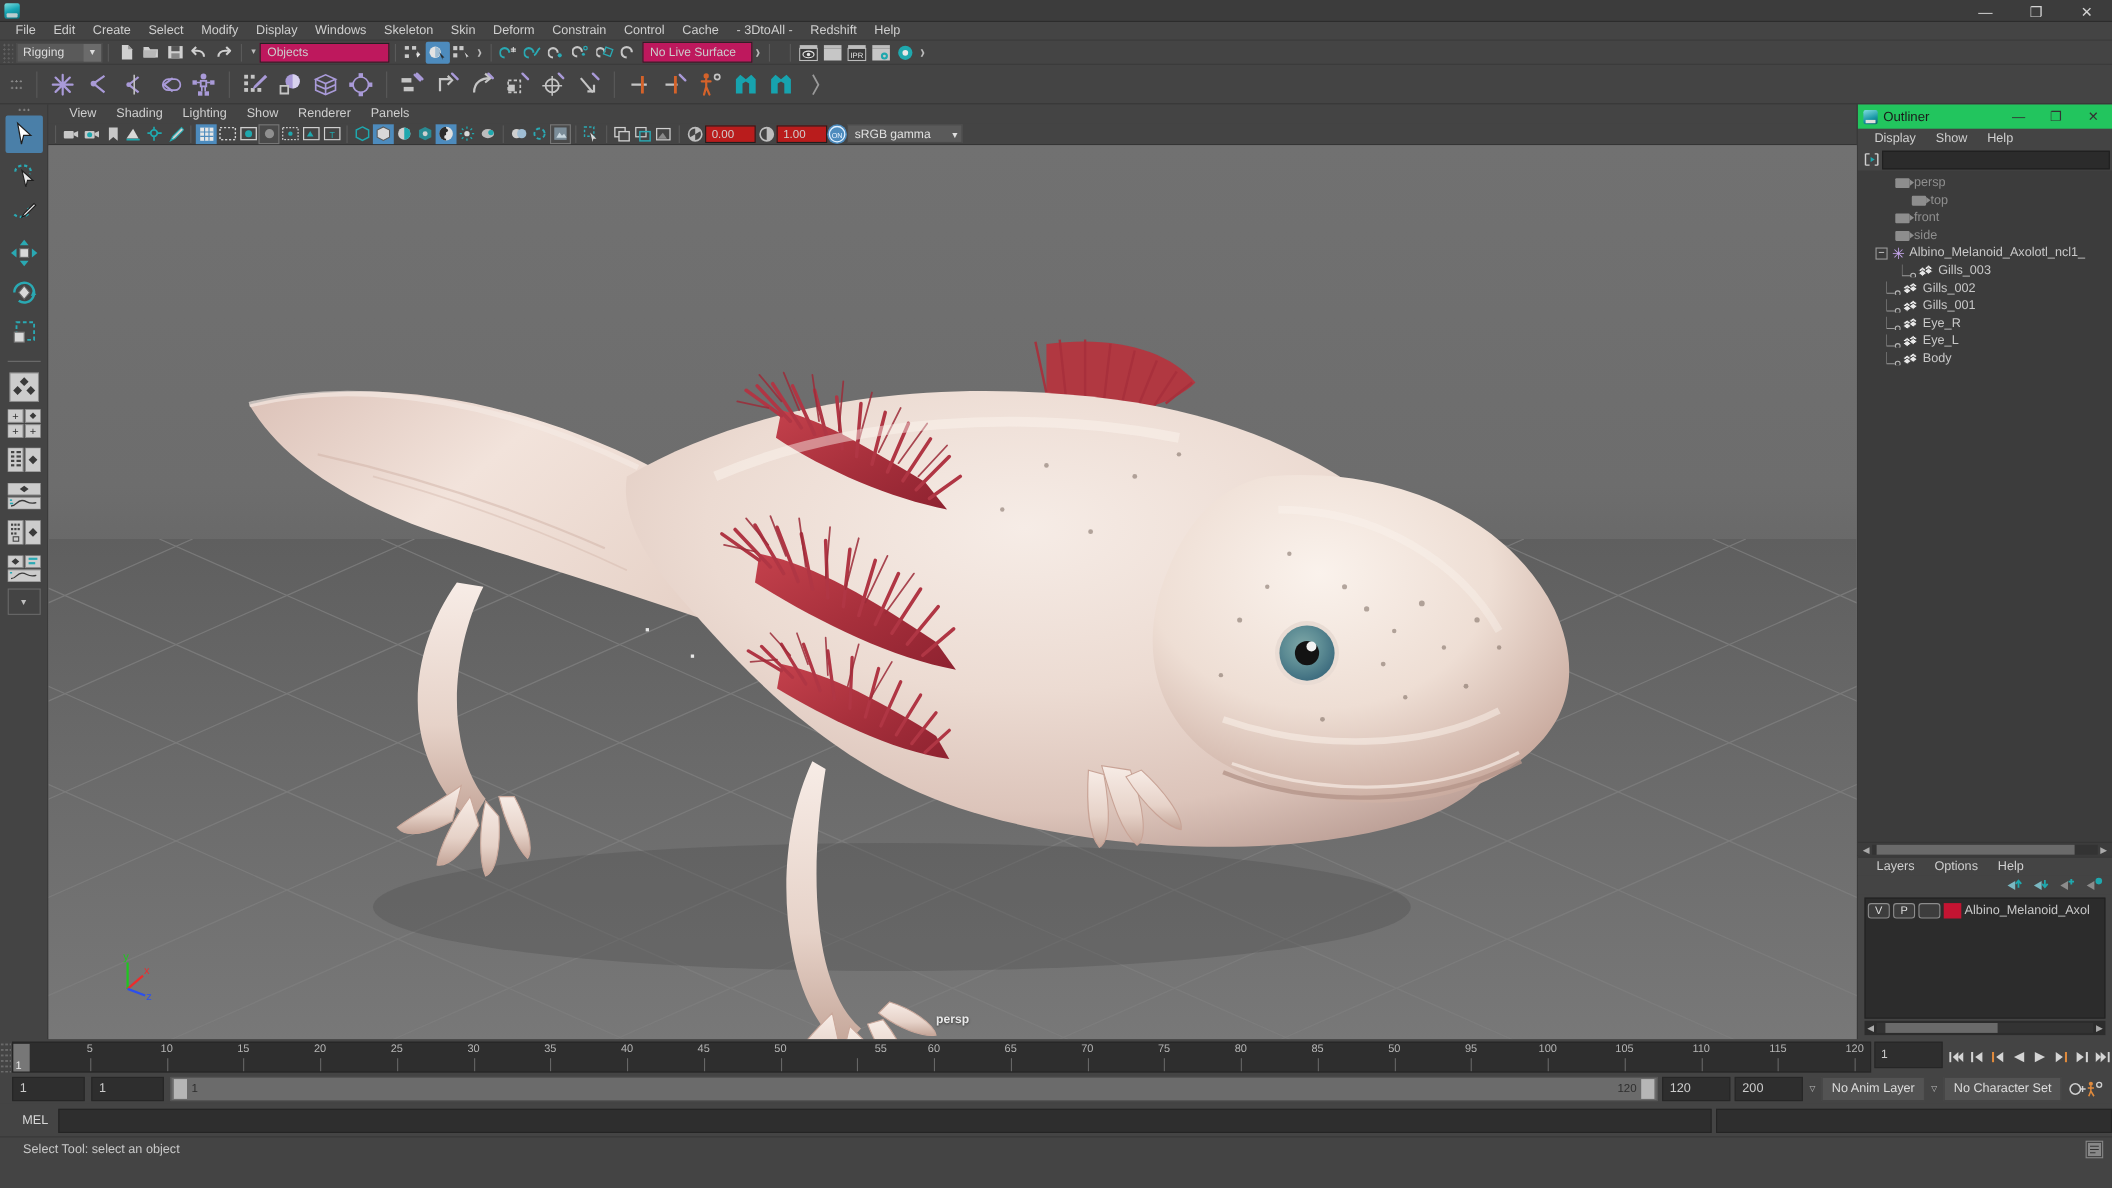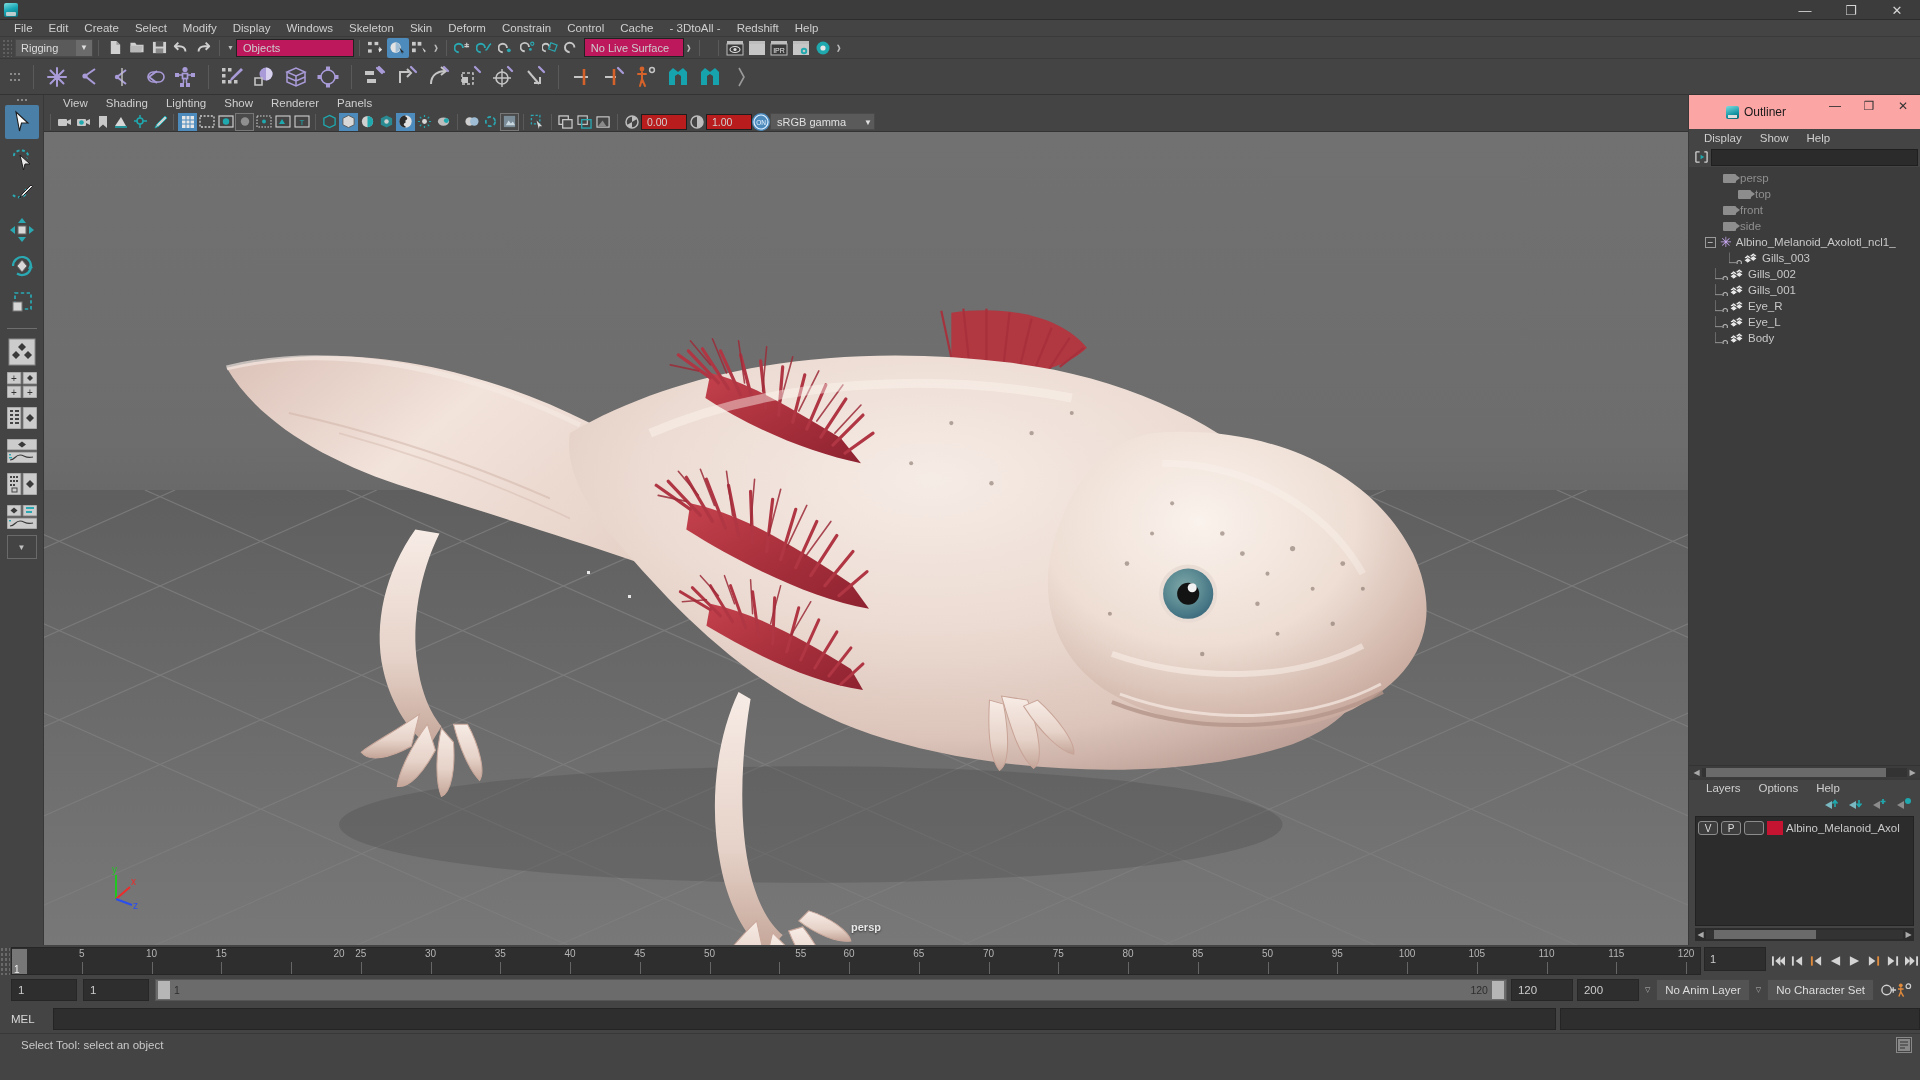--- a/index.html
+++ b/index.html
@@ -107,21 +107,21 @@
   .vp-grid{ position:absolute;left:0;right:0;top:44%;bottom:0; overflow:hidden;}
   .vp-grid svg{ position:absolute;left:0;top:0;width:100%;height:100%;}
   .persp-label{ position:absolute;left:0;right:0;bottom:12px;text-align:center;
      font-size:11px;color:#e8e8e8;font-weight:bold;text-shadow:0 1px 2px #333;}
   .axisgiz{ position:absolute;left:48px;bottom:28px;width:60px;height:60px;}
 
   
   .rightdock{ width:232px;flex:none;background:#444;display:flex;flex-direction:column;
      border-left:1px solid #383838;}
 
-  .ol-title{ height:34px;background:#fca5a5;display:flex;align-items:center;position:relative;flex:none;padding-left:32px;}
+  .ol-title{ height:22px;background:#22c55e;display:flex;align-items:center;position:relative;flex:none;}
   .ol-ticon{ width:13px;height:13px;margin:0 5px 0 5px;
      background:linear-gradient(160deg,#7fdede,#1796a6 60%,#0a5f6b);border-radius:2px;position:relative;}
   .ol-ticon:after{content:"";position:absolute;left:2px;right:2px;bottom:1px;height:3px;background:#ddd;}
   .ol-ttext{ font-size:12px;color:#1a1a1a;}
   .ol-wctrl{ position:absolute;right:0;top:0;display:flex;height:22px;}
   .ol-wb{ width:34px;height:22px;display:flex;align-items:center;justify-content:center;
       color:#333;font-size:12px;}
 
   .ol-menu{ height:18px;background:#444;display:flex;align-items:center;padding-left:6px;flex:none;}
   .ol-m{ padding:0 9px;font-size:11.5px;color:#cfcfcf;}
@@ -179,21 +179,21 @@
   .rangebar{ flex:1;height:22px;background:#6b6b6b;border:1px solid #555;position:relative;
      display:flex;align-items:center;}
   .rhandle{ width:12px;height:18px;background:#b6b6b6;position:absolute;}
   .rlabel{ position:absolute;font-size:10.5px;color:#2e2e2e;}
   .rsel{ width:62px;height:22px;background:#2e2e2e;border:1px solid #262626;color:#ccc;
      font-size:11.5px;display:flex;align-items:center;padding-left:6px;flex:none;margin-left:4px;}
   .dropbox{ height:22px;background:#535353;border:1px solid #454545;color:#ddd;font-size:11.5px;
      display:flex;align-items:center;padding:0 8px;flex:none;}
 
   .melrow{ height:28px;display:flex;align-items:center;background:#444;margin-top:2px;}
-  .mellabel{ width:42px;text-align:left;font-size:11.5px;color:#d8d8d8;flex:none;}
+  .mellabel{ width:42px;text-align:center;font-size:11.5px;color:#d8d8d8;flex:none;}
   .melinput{ flex:1;height:22px;background:#2e2e2e;border:1px solid #242424;}
   .melright{ width:360px;height:22px;background:#2e2e2e;border:1px solid #242424;margin-left:4px;flex:none;}
 
   .statusbar{ height:22px;display:flex;align-items:center;background:#444;border-top:1px solid #383838;}
   .statustext{ font-size:11.5px;color:#c9c9c9;padding-left:10px;}
   .statusicon{ margin-left:auto;margin-right:8px;width:16px;height:16px;border:1px solid #888;
      display:flex;align-items:center;justify-content:center;}
 </style>
 </head>
 <body>
@@ -1369,21 +1369,21 @@
       <div class="timeslider" id="timeslider">
         <div class="curframe">
           <span>1</span>
         </div>
       <div class="tickno" style="left: 4.13223%;">5</div>
           <div class="tickmark" style="left: 4.13223%;"></div>
           <div class="tickno" style="left: 8.26446%;">10</div>
           <div class="tickmark" style="left: 8.26446%;"></div>
           <div class="tickno" style="left: 12.3967%;">15</div>
           <div class="tickmark" style="left: 12.3967%;"></div>
-          <div class="tickno" style="left: 16.5289%; margin-left: 48px;">20</div>
+          <div class="tickno" style="left: 16.5289%;">20</div>
           <div class="tickmark" style="left: 16.5289%;"></div>
           <div class="tickno" style="left: 20.6612%;">25</div>
           <div class="tickmark" style="left: 20.6612%;"></div>
           <div class="tickno" style="left: 24.7934%;">30</div>
           <div class="tickmark" style="left: 24.7934%;"></div>
           <div class="tickno" style="left: 28.9256%;">35</div>
           <div class="tickmark" style="left: 28.9256%;"></div>
           <div class="tickno" style="left: 33.0579%;">40</div>
           <div class="tickmark" style="left: 33.0579%;"></div>
           <div class="tickno" style="left: 37.1901%;">45</div>

